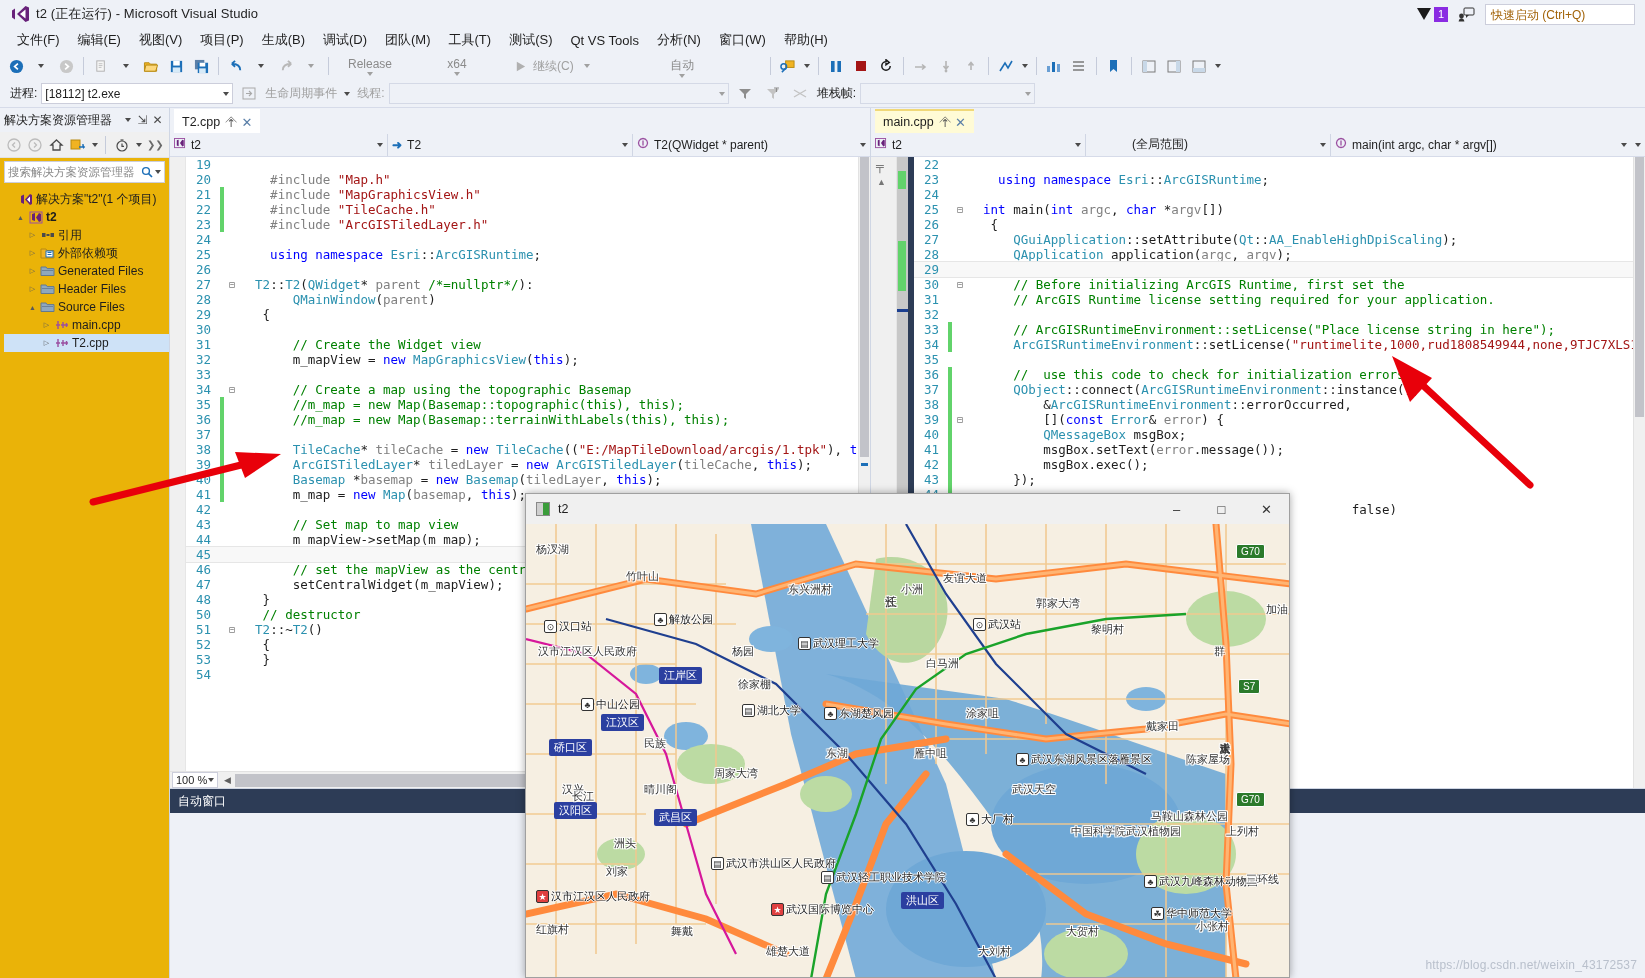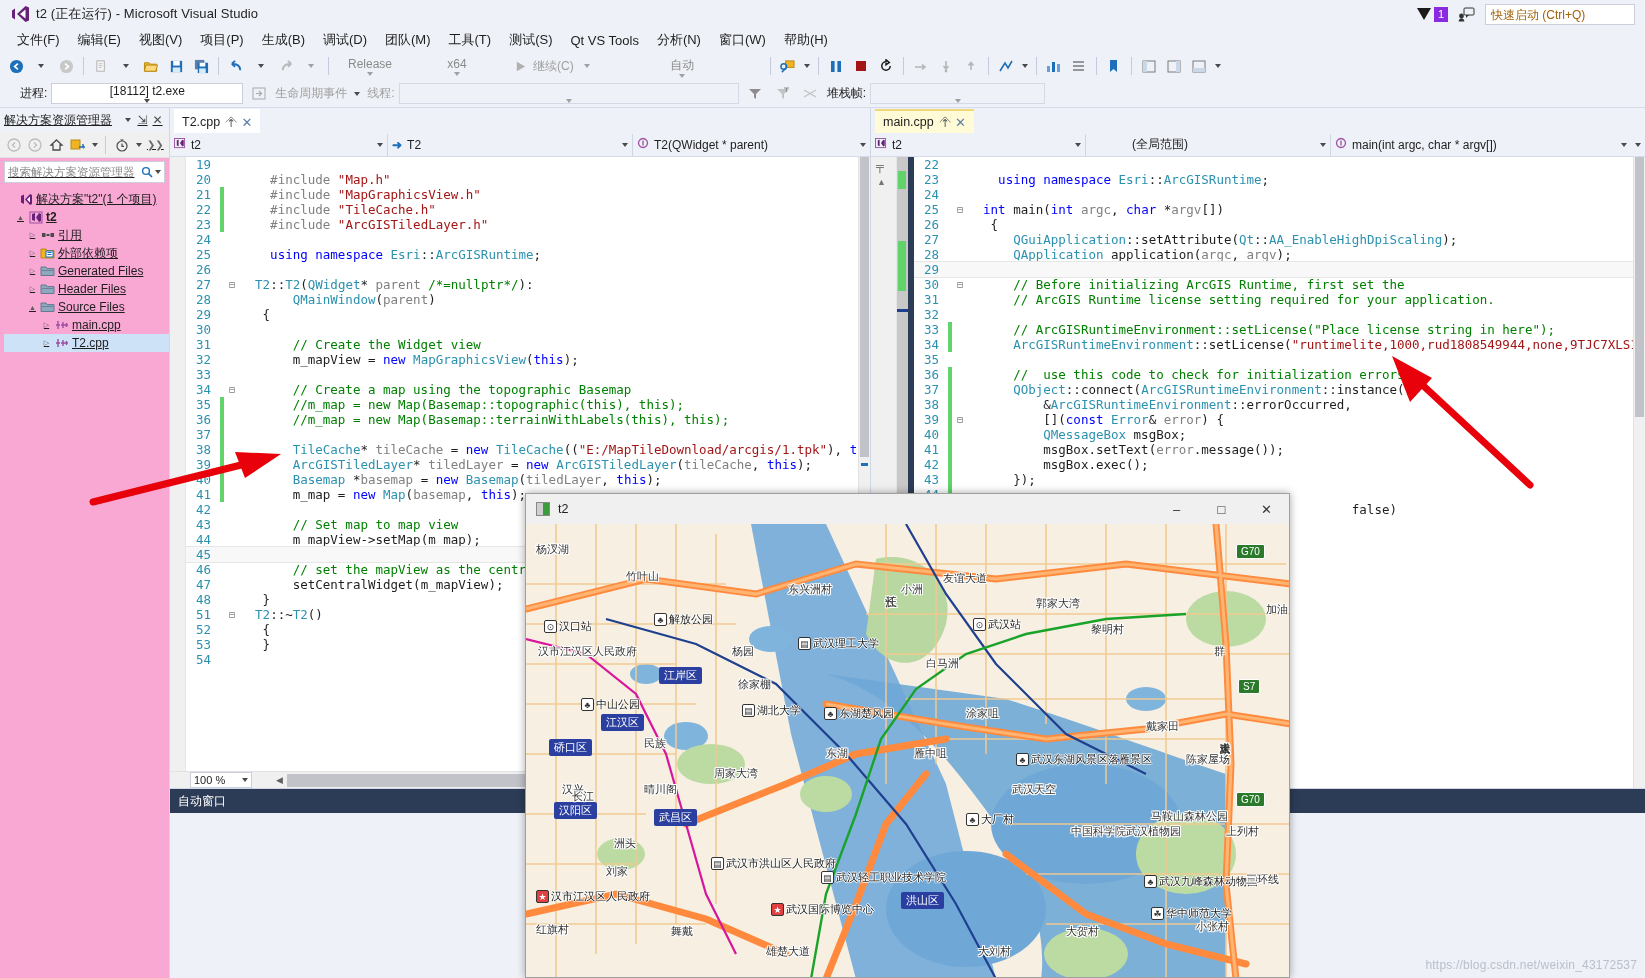--- a/index.html
+++ b/index.html
@@ -26,25 +26,25 @@
   
   #toolbar1{ height:28px; display:flex; align-items:center; padding-left:4px; background:#eef1f7; gap:1px;}
   #toolbar2{ height:28px; display:flex; align-items:center; padding-left:4px; background:#eef1f7; gap:4px; border-bottom:1px solid #d6dbe9;}
   .tbtn{ width:24px;height:22px; display:flex;align-items:center;justify-content:center; position:relative;}
   .tsep{ width:1px;height:18px;background:#c5cbda;margin:0 4px;}
   .caret{ width:0;height:0;border-left:3px solid transparent;border-right:3px solid transparent;border-top:4px solid #4a4a4a;}
   .caret.dim{ border-top-color:#a0a0a0;}
   .tcombo{ height:21px;background:#eef1f7;border:1px solid transparent; display:flex;align-items:center;justify-content:space-between;padding:0 4px;font-size:12px;color:#8b8b8b;flex-direction:column;}
   .tlabel{ font-size:12px;color:#1e1e1e;}
   .tlabel.dim{ color:#a0a0a0;}
-  .fieldbox{ height:21px;background:#fff;border:1px solid #cccedb;display:flex;align-items:center;justify-content:space-between;padding:0 3px;font-size:12px;flex-direction:column;}
+  .fieldbox{ height:21px;background:#fff;border:1px solid #cccedb;display:flex;align-items:center;justify-content:space-between;padding:0 3px;font-size:12px;}
   
   #main{ position:absolute; left:0; top:108px; right:0; bottom:0; display:flex; background:#eef1f7;}
   
-  #solexp{ width:170px; display:flex; flex-direction:column; background:#f9a8d4; border-right:1px solid #cfd6e4;text-decoration:underline;}
+  #solexp{ width:170px; display:flex; flex-direction:column; background:#eab308; border-right:1px solid #cfd6e4;}
   .pane-head{ height:24px; background:#eef1f7; display:flex;align-items:center; padding:0 4px; font-size:12px; color:#1e1e1e;}
   .pane-head .ttl{ flex:1; white-space:nowrap; overflow:hidden;}
   .pane-ico{ width:15px;height:15px;display:flex;align-items:center;justify-content:center;color:#4a4a4a;font-size:12px;}
   #solexp-toolbar{ height:26px;background:#f0f0f0;display:flex;align-items:center;gap:2px;padding:0 4px;border-bottom:1px solid #e2e2e2;}
   .sebtn{ width:20px;height:20px;display:flex;align-items:center;justify-content:center;color:#6a6a6a;font-size:13px;}
   .sebtn.dim{color:#b4b4b4;}
   #solexp-search{ height:22px;margin:3px 4px;background:#fff;border:1px solid #cccedb;display:flex;align-items:center;padding:0 3px;font-size:11.5px;color:#8a8a8a;}
   #sol-tree{ flex:1; padding:4px 0 0 4px; font-size:12px; overflow:hidden;}
   .node{ display:flex;align-items:center;height:18px;white-space:nowrap;}
   .node .arrow{ width:13px;text-align:center;color:#5a5a5a;font-size:9px;}
@@ -76,21 +76,21 @@
   .fold{ width:16px; flex:none; color:#808080; font-family:"DejaVu Sans Mono",monospace; font-size:10px; text-align:center;}
   .ctext{ flex:1; }
   .cur-line{ background:#f8f8f8; outline:1px solid #e6e6e6;}
   
   .kw{color:#0000ff} .type{color:#2b91af} .str{color:#a31515} .cmt{color:#008000}
   .pp{color:#808080} .id{color:#1e1e1e} .gray{color:#808080}
   .vbar{ width:12px; background:#f0f0f0; position:relative; border-left:1px solid #e2e2e2;}
   .vbar .thumb{ position:absolute; left:1px; width:9px; background:#c2c3c9;}
   .vbar .mark{ position:absolute; left:2px; width:7px; height:3px;}
   .hscroll{ height:17px; background:#f0f0f0; display:flex; align-items:center; border-top:1px solid #e2e2e2;}
-  .zoombox{ width:62px;height:16px;background:#fff;border:1px solid #cccedb;display:flex;align-items:center;justify-content:space-between;font-size:11px;padding:0 3px;margin:0 20px; font-family:"Liberation Sans",sans-serif;}
+  .zoombox{ width:46px;height:16px;background:#fff;border:1px solid #cccedb;display:flex;align-items:center;justify-content:space-between;font-size:11px;padding:0 3px;margin:0 2px; font-family:"Liberation Sans",sans-serif;}
   .hthumb{ flex:1; height:13px; background:#c2c3c9; margin:0 16px 0 0;}
   .scrollarrow{ width:15px;text-align:center;color:#606060;font-size:9px;}
   
   #autos{ height:190px; background:#eef1f7; border-top:1px solid #cfd6e4; display:flex; flex-direction:column;}
   #autos-head{ height:24px; background:#2d3c56; color:#fff; display:flex; align-items:center; padding:0 8px; font-size:12px;}
   #autos-body{ flex:1; background:#fff; display:flex; flex-direction:column;}
   .grid-head{ height:21px; display:flex; background:#f5f5f5; border-bottom:1px solid #dcdcdc; font-size:12px; color:#1e1e1e;}
   .gh{ padding:3px 6px; border-right:1px solid #dcdcdc;}
   
   #qtwin{ position:absolute; left:525px; top:493px; width:765px; height:485px;
@@ -339,21 +339,21 @@
         <rect x="1" y="1" width="12" height="11" fill="none" stroke="#7a7a7a"></rect>
         <rect x="1" y="8" width="12" height="4" fill="#c8d8e8"></rect>
       </svg>
   </span>
   <span class="tbtn" style="width:12px">
       <i class="caret"></i>
     </span>
 </div>
 
 <div id="toolbar2">
-  <span class="tlabel" style="margin-left:16px">进程:</span>
+  <span class="tlabel" style="margin-left:6px">进程:</span>
   <span class="fieldbox" style="width:192px">
     <span>[18112] t2.exe</span>
       <i class="caret"></i>
   </span>
   <span class="tbtn">
     <svg width="14" height="13" viewBox="0 0 14 13">
         <rect x="1" y="1" width="12" height="11" fill="none" stroke="#a9a9a9"></rect>
         <path d="M4 6.5 h5 M7 4 l2.5 2.5 L7 9" stroke="#a9a9a9" stroke-width="1.2" fill="none"></path>
       </svg>
   </span>
@@ -612,20 +612,21 @@
               <div class="cl"><span class="lnum">39</span><span class="chg green"></span><span class="fold"></span><span class="ctext">       <span class="type">ArcGISTiledLayer</span>* <span class="gray">tiledLayer</span> = <span class="kw">new</span> <span class="type">ArcGISTiledLayer</span>(<span class="gray">tileCache</span>, <span class="kw">this</span>);</span></div>
               <div class="cl"><span class="lnum">40</span><span class="chg green"></span><span class="fold"></span><span class="ctext">       <span class="type">Basemap</span> *<span class="gray">basemap</span> = <span class="kw">new</span> <span class="type">Basemap</span>(<span class="gray">tiledLayer</span>, <span class="kw">this</span>);</span></div>
               <div class="cl"><span class="lnum">41</span><span class="chg green"></span><span class="fold"></span><span class="ctext">       <span class="id">m_map</span> = <span class="kw">new</span> <span class="type">Map</span>(<span class="gray">basemap</span>, <span class="kw">this</span>);</span></div>
               <div class="cl"><span class="lnum">42</span><span class="chg none"></span><span class="fold"></span><span class="ctext"></span></div>
               <div class="cl"><span class="lnum">43</span><span class="chg none"></span><span class="fold"></span><span class="ctext"><span class="cmt">       // Set map to map view</span></span></div>
               <div class="cl"><span class="lnum">44</span><span class="chg none"></span><span class="fold"></span><span class="ctext">       <span class="id">m_mapView</span>-&gt;<span class="id">setMap</span>(<span class="id">m_map</span>);</span></div>
               <div class="cl cur-line"><span class="lnum">45</span><span class="chg none"></span><span class="fold"></span><span class="ctext"></span></div>
               <div class="cl"><span class="lnum">46</span><span class="chg none"></span><span class="fold"></span><span class="ctext"><span class="cmt">       // set the mapView as the central widget</span></span></div>
               <div class="cl"><span class="lnum">47</span><span class="chg none"></span><span class="fold"></span><span class="ctext">       <span class="id">setCentralWidget</span>(<span class="id">m_mapView</span>);</span></div>
               <div class="cl"><span class="lnum">48</span><span class="chg none"></span><span class="fold"></span><span class="ctext">   }</span></div>
+              <div class="cl"><span class="lnum">50</span><span class="chg none"></span><span class="fold"></span><span class="ctext"><span class="cmt">   // destructor</span></span></div>
               <div class="cl"><span class="lnum">51</span><span class="chg none"></span><span class="fold">⊟</span><span class="ctext">  <span class="type">T2</span>::~<span class="type">T2</span>()</span></div>
               <div class="cl"><span class="lnum">52</span><span class="chg none"></span><span class="fold"></span><span class="ctext">   {</span></div>
               <div class="cl"><span class="lnum">53</span><span class="chg none"></span><span class="fold"></span><span class="ctext">   }</span></div>
               <div class="cl"><span class="lnum">54</span><span class="chg none"></span><span class="fold"></span><span class="ctext"></span></div>
             </div>
           <div class="vbar">
             <div class="thumb" style="top:0px;height:300px;"></div>
             <div class="mark" style="top:306px;background:#1c6fb8;height:3px"></div>
           </div>
         </div>

